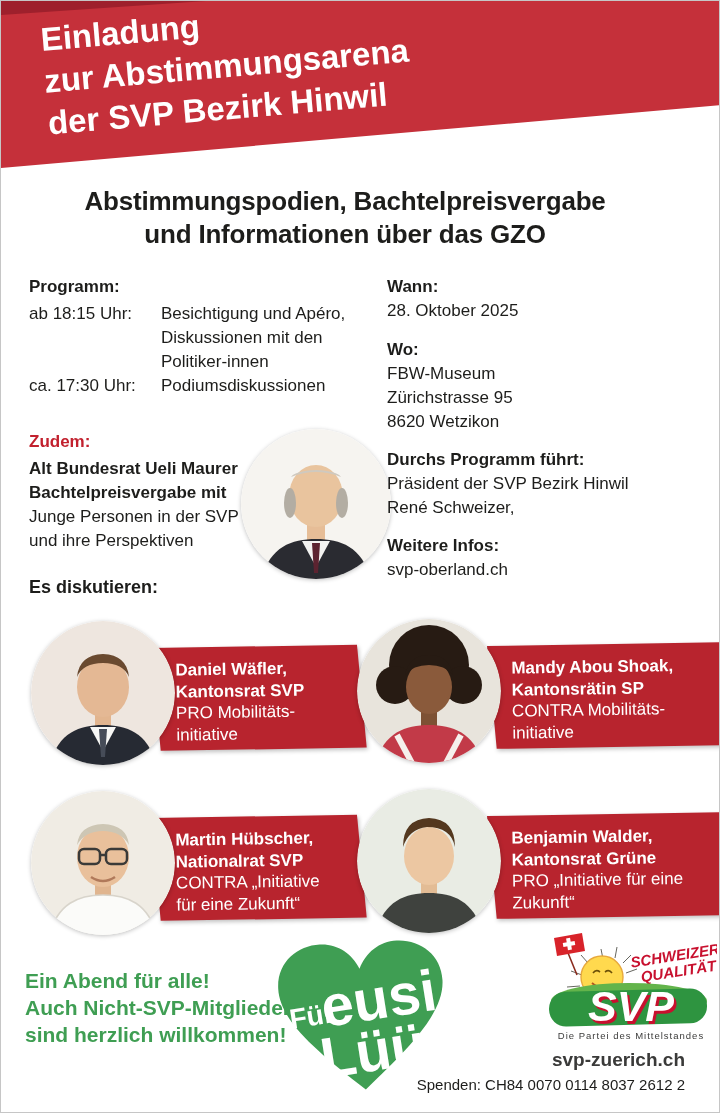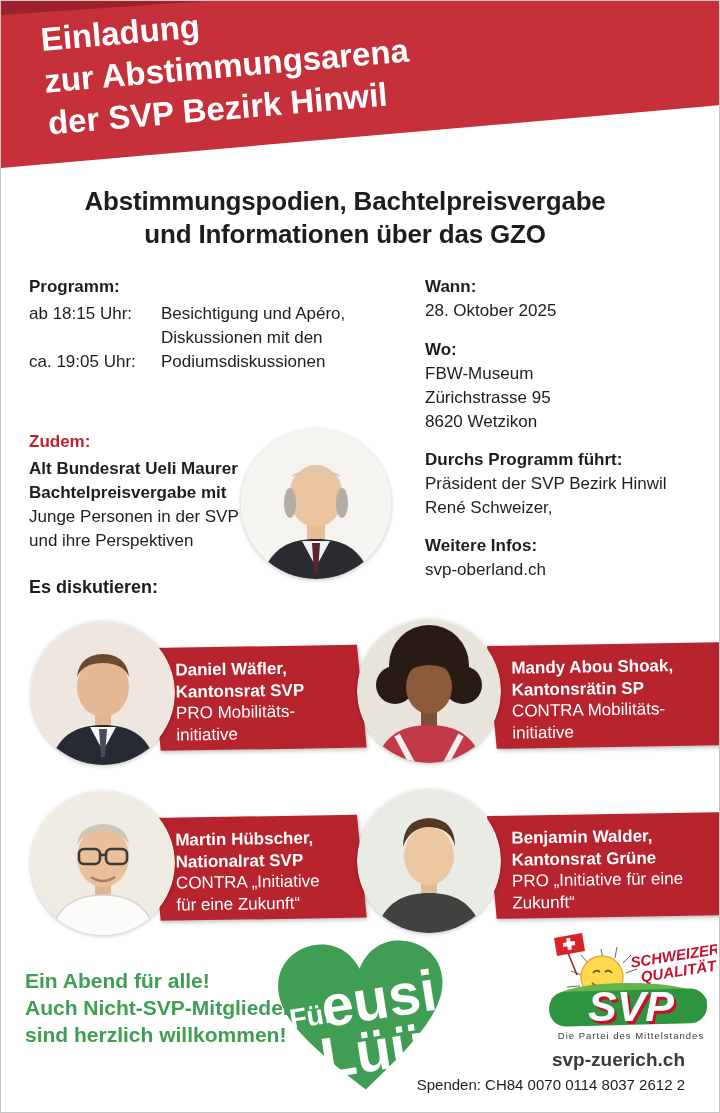--- a/index.html
+++ b/index.html
@@ -26,21 +26,21 @@
   
   .title{position:absolute;left:0;top:184px;width:688px;text-align:center;
     font-size:26px;font-weight:bold;line-height:33px;letter-spacing:-0.2px;}
 
   
   .body-txt{font-size:17px;line-height:24px;}
   .b{font-weight:bold;}
   .info-left{left:28px;top:274px;width:360px;}
   .prog-row{display:flex;gap:12px;}
   .prog-time{width:120px;flex:none;}
-  .info-right{left:424px;top:274px;width:290px;}
+  .info-right{left:386px;top:274px;width:290px;}
   .gap15{height:15px;}
   .gap14{height:14px;}
   .zudem{left:28px;top:429px;width:230px;}
   .zudem-h{color:#c2212e;font-weight:bold;margin-bottom:3px;}
   .diskutieren{left:28px;top:576px;font-size:18px;font-weight:bold;}
 
   
   .photo{position:absolute;border-radius:50%;overflow:hidden;
     box-shadow:0 1px 4px rgba(0,0,0,0.25);}
   .photo svg{display:block;width:100%;height:100%;}
@@ -91,24 +91,25 @@
   </div>
 
   <div class="abs info-left body-txt">
     <div class="b">Programm:</div>
     <div style="height:3px"></div>
     <div class="prog-row">
       <div class="prog-time">ab 18:15 Uhr:</div>
       <div>
         <div>Besichtigung und Apéro,</div>
         <div>Diskussionen mit den</div>
+        <div>Politiker-innen</div>
       </div>
     </div>
     <div class="prog-row">
-      <div class="prog-time">ca. 19:05 Uhr:</div>
+      <div class="prog-time">ca. 17:30 Uhr:</div>
       <div>Podiumsdiskussionen</div>
     </div>
   </div>
 
   <div class="abs zudem body-txt">
     <div class="zudem-h">Zudem:</div>
     <div class="b">Alt Bundesrat Ueli Maurer</div>
     <div class="b">Bachtelpreisvergabe mit</div>
     <div>Junge Personen in der SVP</div>
     <div>und ihre Perspektiven</div>

